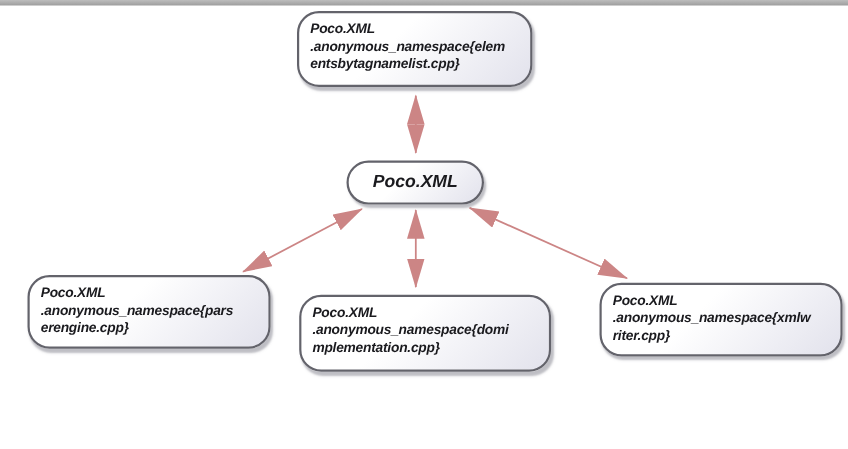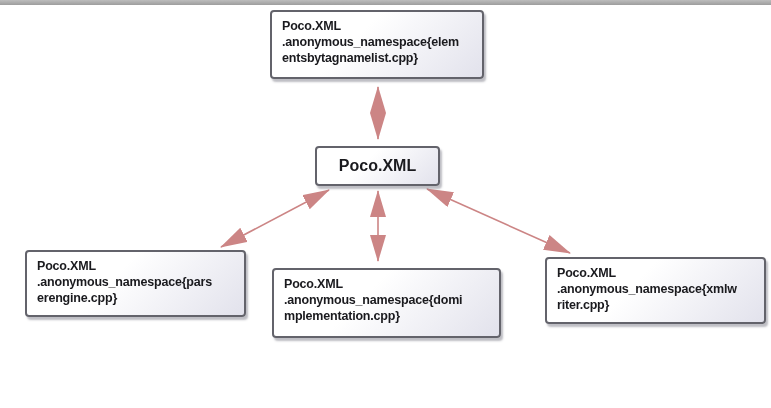--- a/index.html
+++ b/index.html
@@ -19,27 +19,28 @@
     font-family:"Liberation Sans", sans-serif;
   }
   .top-bar{
     position:absolute;left:0;top:0;width:771px;height:5px;
     background:linear-gradient(#bdbdbd,#9d9d9d);
   }
   .node{
     position:absolute;
     box-sizing:border-box;
     border:2px solid var(--node-border);
-    border-radius:4px;
+    border-radius:20px;
     background:linear-gradient(135deg,var(--node-fill-top) 40%,var(--node-fill-bottom) 100%);
     box-shadow:2px 3px 2px rgba(125,125,138,0.5);
     padding:6px 10px;
     color:var(--text);
     font-weight:bold;
     cursor:pointer;
+    font-style:italic;
   }
   .node-label{
     font-size:12.5px;
     line-height:16px;
     white-space:pre-line;
     letter-spacing:-0.2px;
   }
   .node.center{
     display:flex;align-items:center;justify-content:center;
     padding:0;

